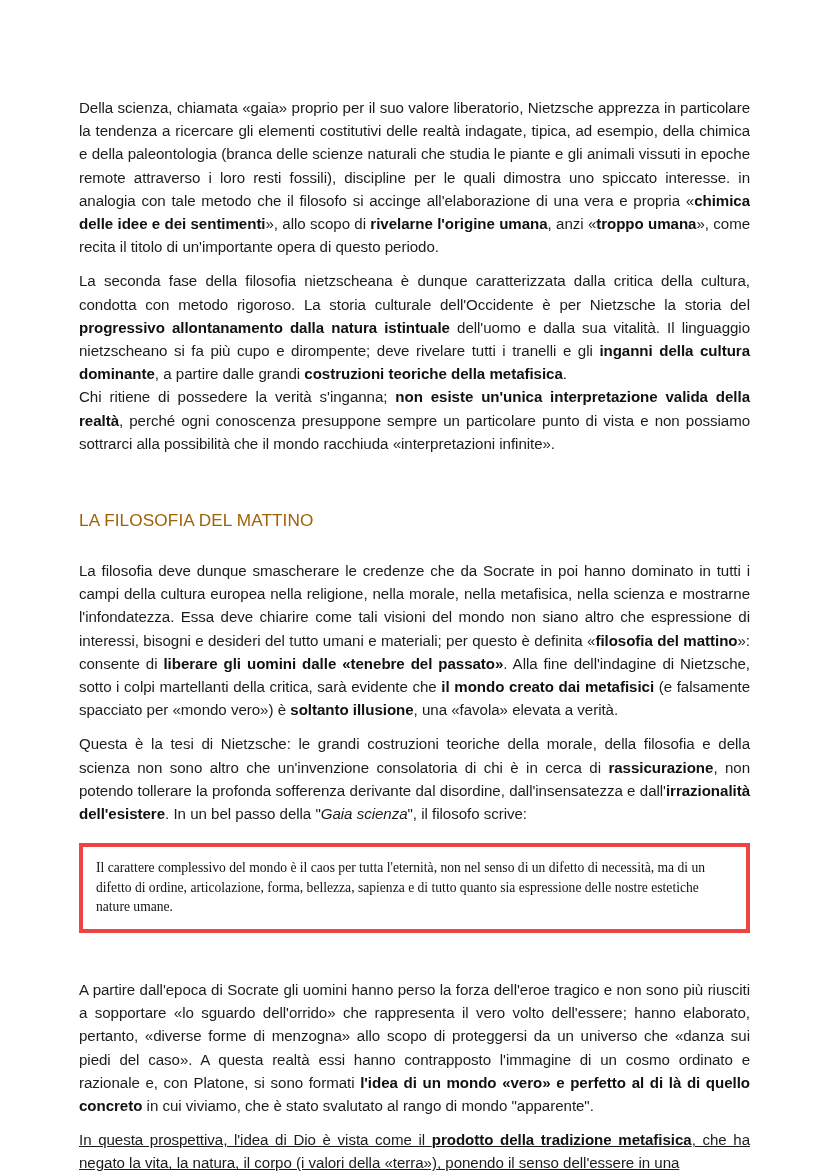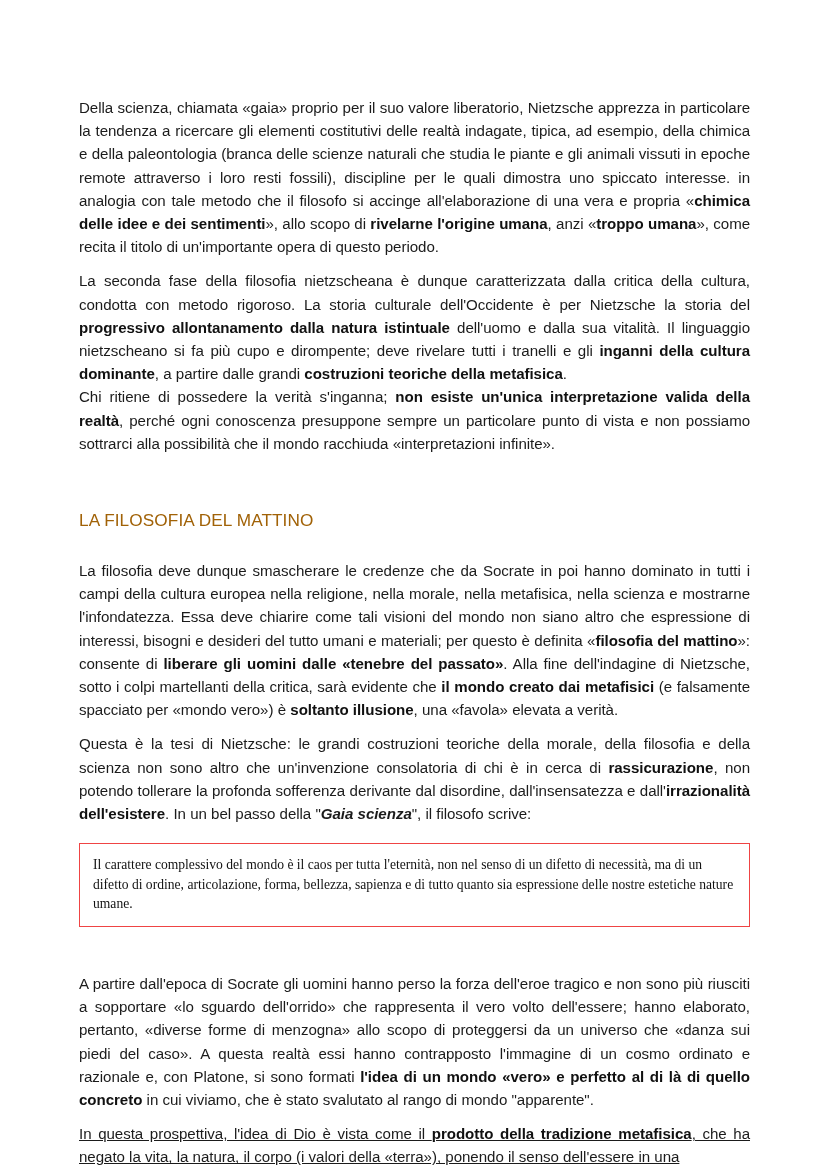--- a/index.html
+++ b/index.html
@@ -53,21 +53,20 @@
 
   p.body-par b,
   p.body-par strong {
     font-weight: 700;
     color: #111111;
   }
 
   p.body-par i,
   p.body-par em {
     font-style: italic;
-    font-weight: bold;
   }
 
   
   h2.section-heading {
     margin: 0;
     padding: 0;
     font-size: 17.2px;
     line-height: 22px;
     font-weight: 400;
     color: #a16207;
@@ -77,21 +76,21 @@
 
   .heading-block {
     margin: 0 0 28px 0;
     padding-top: 43px;
   }
 
   
   .quote-box {
     box-sizing: border-box;
     margin: 18px 0 0 0;
-    border: 1px solid #ef4444;
+    border: 4px solid #ef4444;
     background: #ffffff;
     padding: 11px 12px 12px 13px;
     width: 671px;
   }
 
   .quote-box p {
     margin: 0;
     font-family: "Liberation Serif", "DejaVu Serif", serif;
     font-size: 13.6px;
     line-height: 19.6px;

